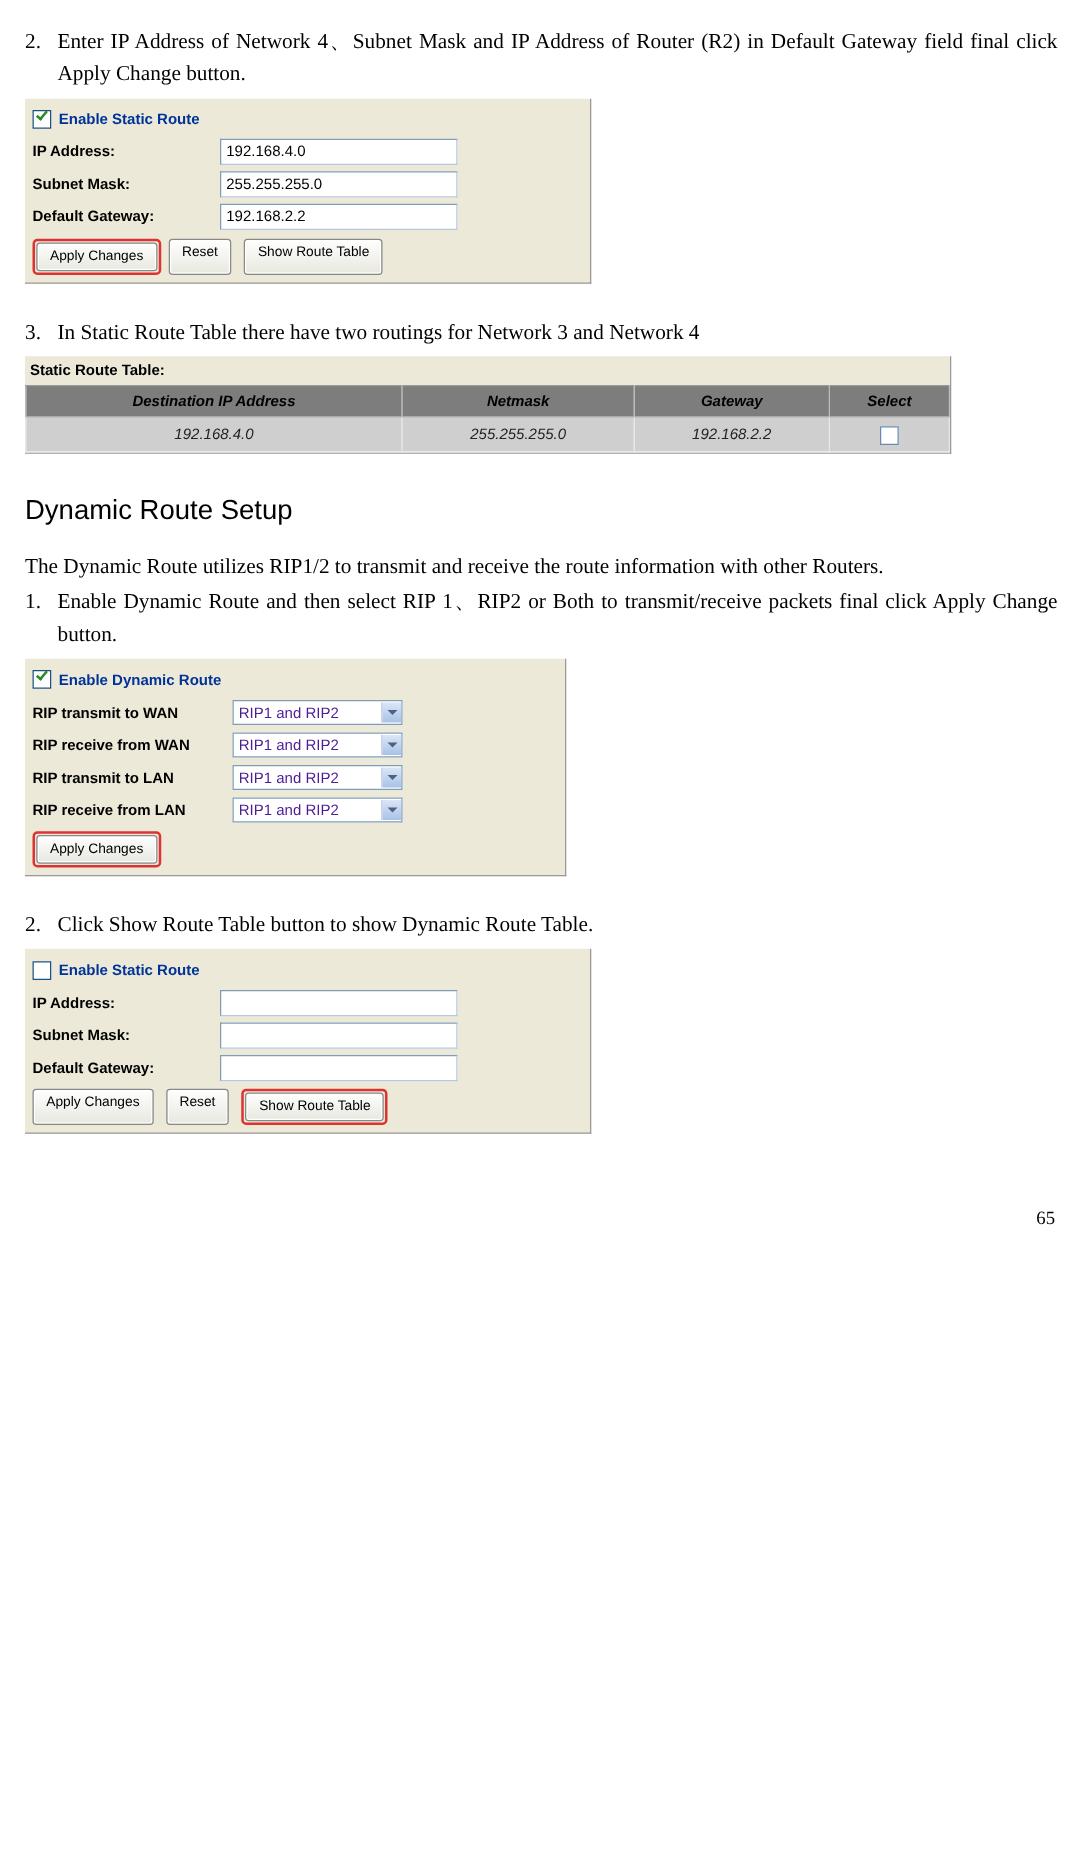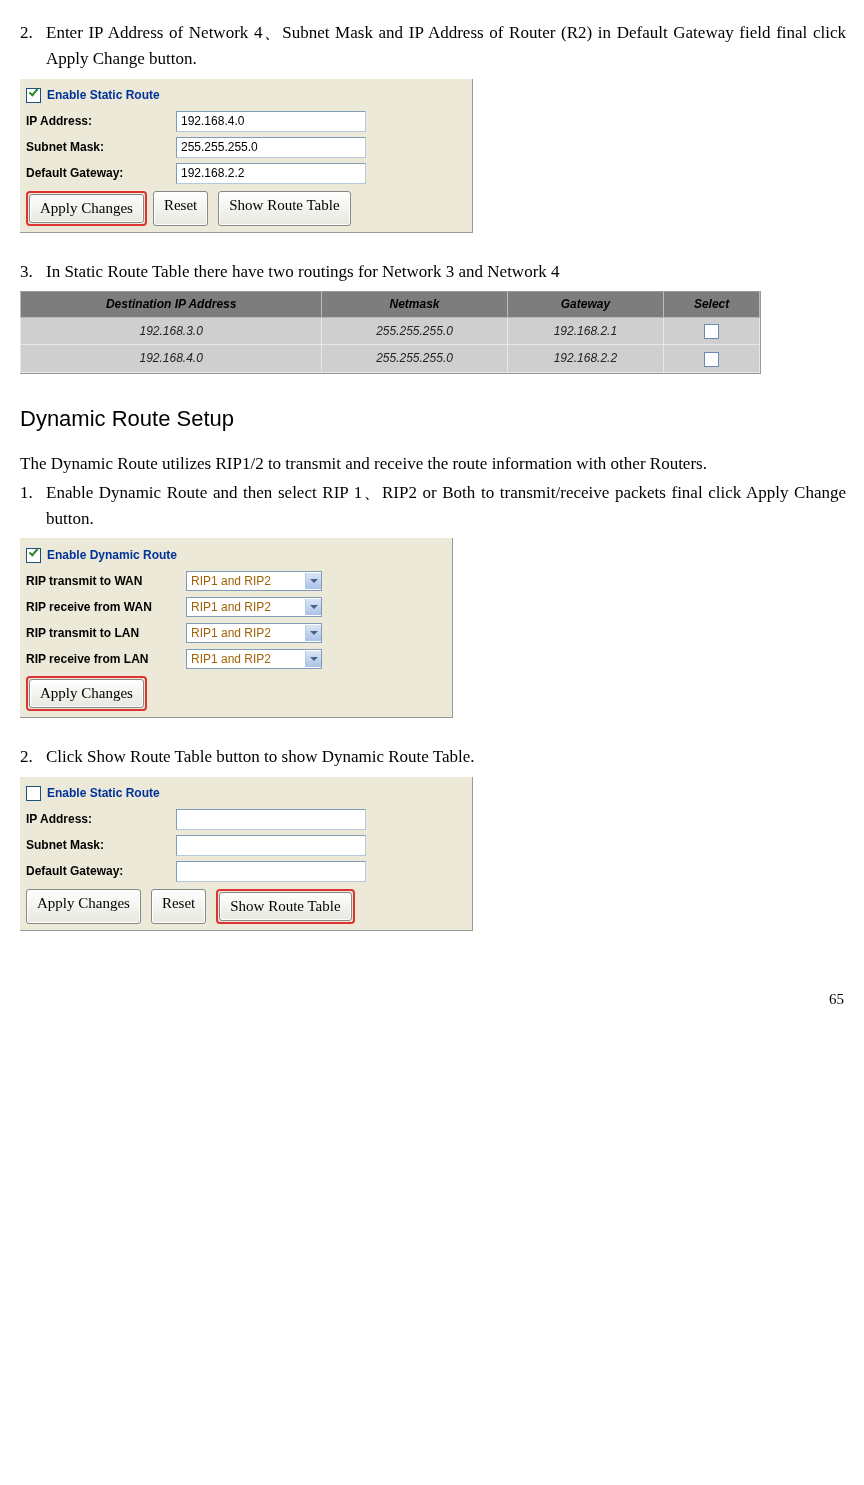--- a/index.html
+++ b/index.html
@@ -90,40 +90,40 @@
   }
   .selectbox {
     display:inline-flex;
     align-items:center;
     width: 130px;
     height: 18px;
     background:#fff;
     border:1px solid #7f9db9;
     padding: 0 0 0 4px;
     font-size:12px;
-    color:#a16207;
+    color:#4c1d95;
     font-family: Tahoma, Verdana, Arial, sans-serif;
     justify-content: space-between;
   }
   .select-arrow {
     width:15px; height:16px;
     background: linear-gradient(#dbe6f6,#a9c2e7);
     border-left:1px solid #b7c8dd;
     display:flex; align-items:center; justify-content:center;
   }
   .select-arrow::after {
     content:"";
     border-left:4px solid transparent;
     border-right:4px solid transparent;
     border-top:4px solid #4d6185;
   }
   .btn {
     display:inline-block;
-    font-family: Liberation Serif, serif;
-    font-size: 15px;
+    font-family: Liberation Sans, sans-serif;
+    font-size: 11px;
     color:#000;
     padding: 2px 10px;
     background: linear-gradient(#fefefe,#e8e8e0);
     border:1px solid #888;
     border-radius:3px;
     margin-right:4px;
     box-shadow: inset 0 0 0 1px #fff;
     white-space: nowrap;
   }
   .btn-row { margin-top:4px; display:flex; gap:6px; }
@@ -218,37 +218,32 @@
   </div>
 </div>
 
 <div class="ol-item">
   <div class="ol-num">3.</div>
   <div class="ol-text">In Static Route Table there have two routings for Network 3 and Network 4</div>
 </div>
 
 <div class="figure">
   <div class="tbl-wrap">
+    <div class="tbl-title">Static Route Table:</div>
     <table class="tbl">
       <thead>
         <tr>
           <th>Destination IP Address</th>
           <th>Netmask</th>
           <th>Gateway</th>
           <th>Select</th>
         </tr>
       </thead>
       <tbody>
         <tr>
-          <td>192.168.3.0</td>
-          <td>255.255.255.0</td>
-          <td>192.168.2.1</td>
-          <td class="sel"><span class="checkbox-plain"></span></td>
-        </tr>
-        <tr>
           <td>192.168.4.0</td>
           <td>255.255.255.0</td>
           <td>192.168.2.2</td>
           <td class="sel"><span class="checkbox-plain"></span></td>
         </tr>
       </tbody>
     </table>
   </div>
 </div>
 

